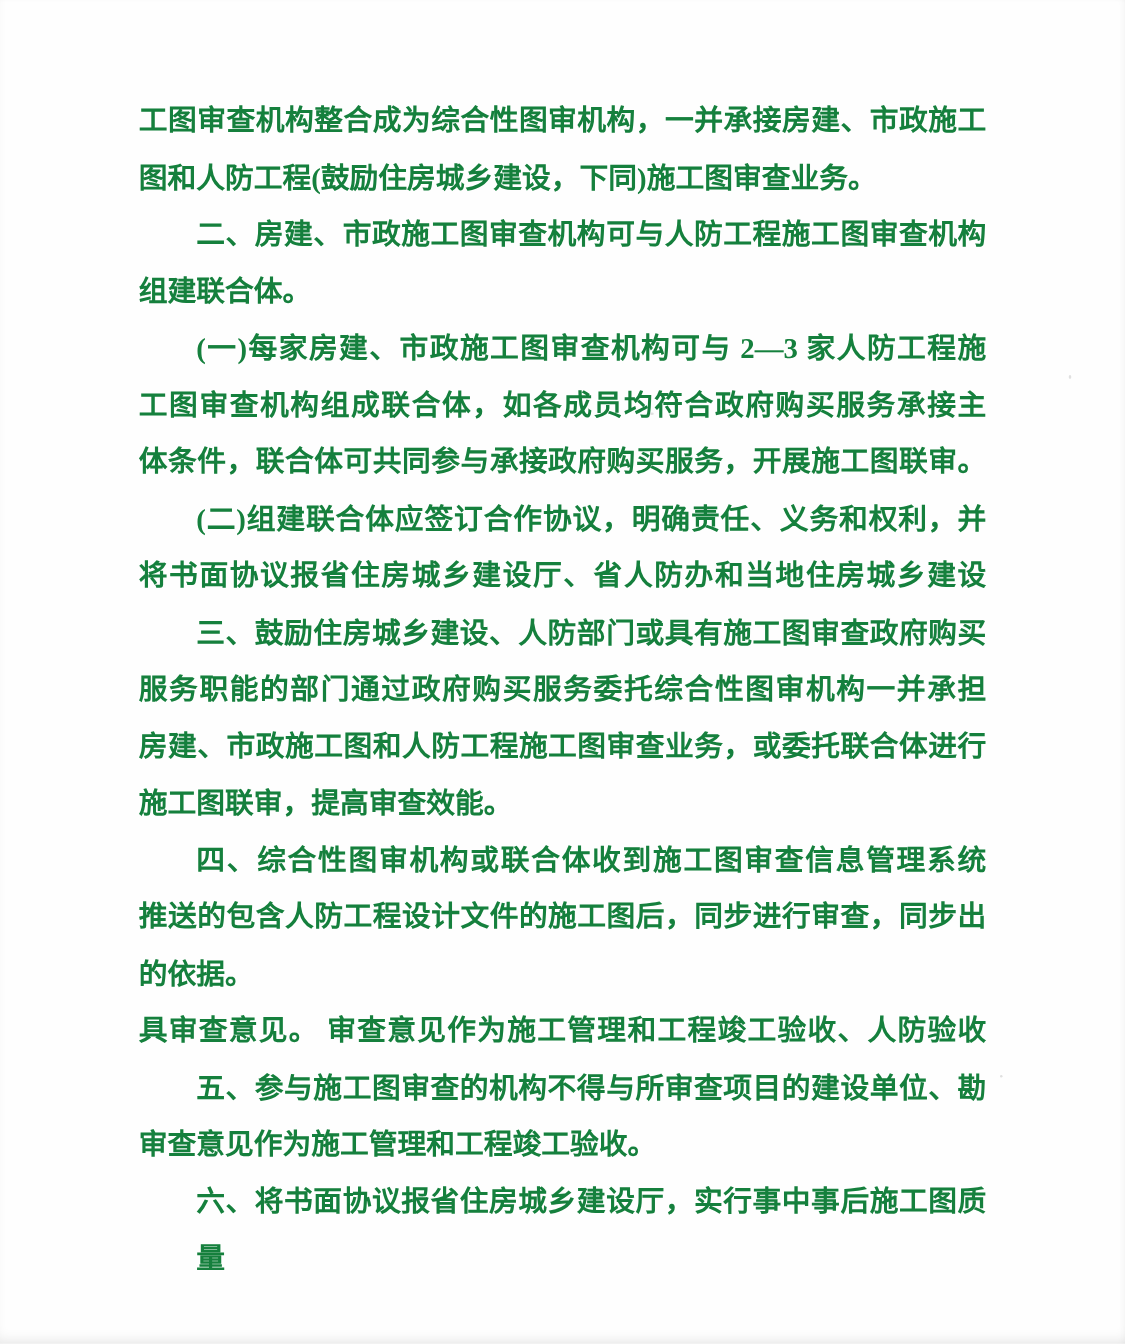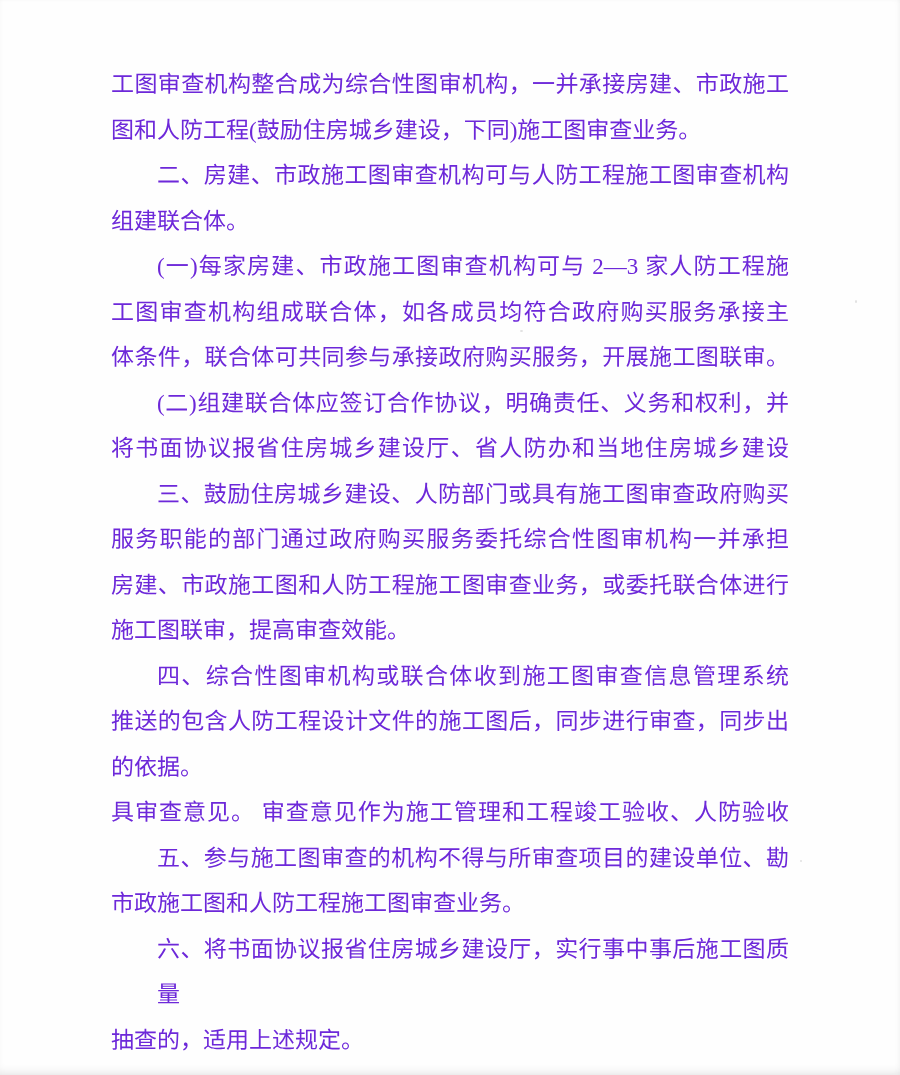--- a/index.html
+++ b/index.html
@@ -26,25 +26,25 @@
     inset: 0;
     pointer-events: none;
     box-shadow:
       inset 0 -7px 10px -5px rgba(0,0,0,0.10),
       inset -4px 0 8px -5px rgba(0,0,0,0.05),
       inset 0 3px 6px -5px rgba(0,0,0,0.04);
   }
   .text-block {
     position: absolute;
     left: 111px;
-    top: 62px;
+    top: 74px;
     width: 678px;
-    color: #6d28d9;
+    color: #15803d;
     font-size: 23px;
-    font-weight: 400;
+    font-weight: 700;
     line-height: 45.5px;
     letter-spacing: 0;
   }
   .line {
     text-align: justify;
     text-align-last: justify;
     min-height: 45.5px;
   }
   .line.align-left {
     text-align-last: left;
@@ -78,20 +78,19 @@
       <div class="line">将书面协议报省住房城乡建设厅、省人防办和当地住房城乡建设</div>
       <div class="line indent">三、鼓励住房城乡建设、人防部门或具有施工图审查政府购买</div>
       <div class="line">服务职能的部门通过政府购买服务委托综合性图审机构一并承担</div>
       <div class="line">房建、市政施工图和人防工程施工图审查业务，或委托联合体进行</div>
       <div class="line align-left">施工图联审，提高审查效能。</div>
       <div class="line indent">四、综合性图审机构或联合体收到施工图审查信息管理系统</div>
       <div class="line">推送的包含人防工程设计文件的施工图后，同步进行审查，同步出</div>
       <div class="line align-left">的依据。</div>
       <div class="line">具审查意见。 审查意见作为施工管理和工程竣工验收、人防验收</div>
       <div class="line indent">五、参与施工图审查的机构不得与所审查项目的建设单位、勘</div>
-      <div class="line align-left">市政施工图和人防工程施工图审查业务。</div>
+      <div class="line align-left">审查意见作为施工管理和工程竣工验收。</div>
       <div class="line indent">六、将书面协议报省住房城乡建设厅，实行事中事后施工图质量</div>
-      <div class="line align-left">抽查的，适用上述规定。</div>
     </div>
   <div class="speckle s1"></div>
   <div class="speckle s2"></div>
   <div class="speckle s3"></div>
 </div>
 
 </body></html>

